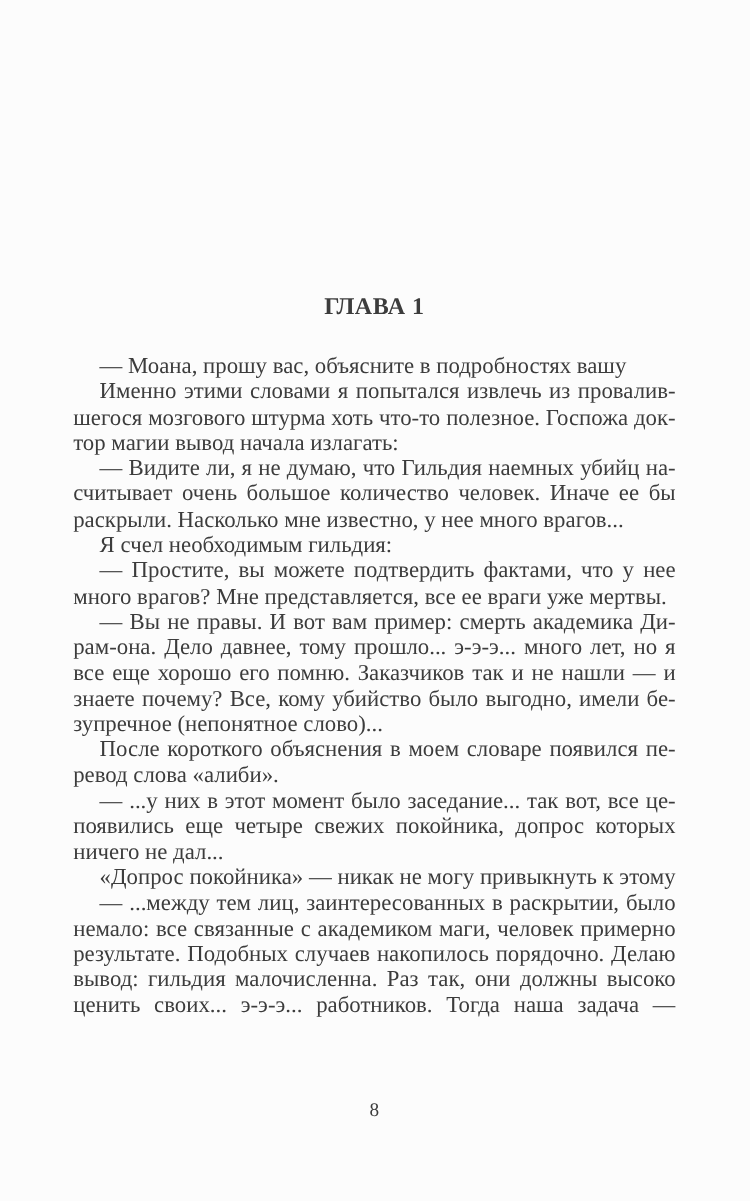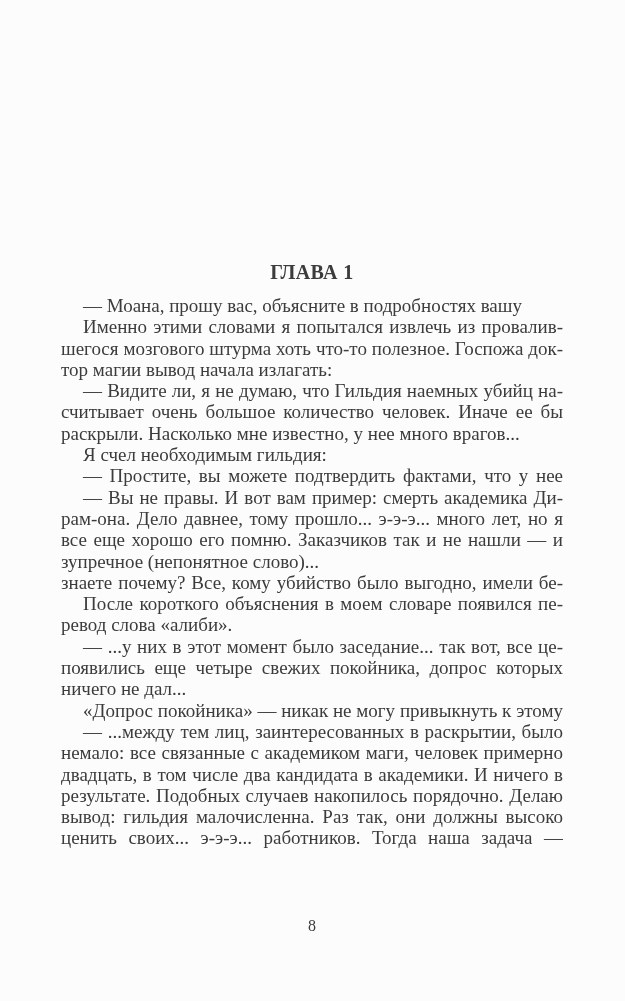--- a/index.html
+++ b/index.html
@@ -16,21 +16,21 @@
   .page {
     position: relative;
     width: 625px;
     height: 1001px;
     background: var(--bg-color);
     color: var(--text-color);
     font-family: "Liberation Serif", "DejaVu Serif", serif;
   }
   .chapter-title {
     position: absolute;
-    top: 260px;
+    top: 244px;
     left: 61px;
     width: 502px;
     text-align: center;
     font-size: 20px;
     font-weight: bold;
     letter-spacing: 0.4px;
     line-height: 24px;
   }
   .text-block {
     position: absolute;
@@ -85,44 +85,44 @@
       <div class="paragraph">
         <div class="line first just">— Видите ли, я не думаю, что Гильдия наемных убийц на-</div>
         <div class="line just">считывает очень большое количество человек. Иначе ее бы</div>
         <div class="line">раскрыли. Насколько мне известно, у нее много врагов...</div>
       </div>
       <div class="paragraph">
         <div class="line first">Я счел необходимым гильдия:</div>
       </div>
       <div class="paragraph">
         <div class="line first just">— Простите, вы можете подтвердить фактами, что у нее</div>
+        <div class="line">много врагов? Мне представляется, все ее враги уже мертвы.</div>
       </div>
       <div class="paragraph">
         <div class="line first just">— Вы не правы. И вот вам пример: смерть академика Ди-</div>
         <div class="line just">рам-она. Дело давнее, тому прошло... э-э-э... много лет, но я</div>
         <div class="line just">все еще хорошо его помню. Заказчиков так и не нашли — и</div>
+        <div class="line just">знаете почему? Все, кому убийство было выгодно, имели бе-</div>
         <div class="line">зупречное (непонятное слово)...</div>
-        <div class="line just">знаете почему? Все, кому убийство было выгодно, имели бе-</div>
       </div>
       <div class="paragraph">
         <div class="line first just">После короткого объяснения в моем словаре появился пе-</div>
         <div class="line">ревод слова «алиби».</div>
       </div>
       <div class="paragraph">
         <div class="line first just">— ...у них в этот момент было заседание... так вот, все це-</div>
         <div class="line just">появились еще четыре свежих покойника, допрос которых</div>
         <div class="line">ничего не дал...</div>
       </div>
       <div class="paragraph">
         <div class="line first just">«Допрос покойника» — никак не могу привыкнуть к этому</div>
       </div>
       <div class="paragraph">
         <div class="line first just">— ...между тем лиц, заинтересованных в раскрытии, было</div>
         <div class="line just">немало: все связанные с академиком маги, человек примерно</div>
-        <div class="line just">двадцать, в том числе два кандидата в академики. И ничего в</div>
         <div class="line just">результате. Подобных случаев накопилось порядочно. Делаю</div>
         <div class="line just">вывод: гильдия малочисленна. Раз так, они должны высоко</div>
         <div class="line just">ценить своих... э-э-э... работников. Тогда наша задача — всеми</div>
       </div>
     </div>
 
   <div class="page-number">8</div>
 </div>
 
 </body></html>

